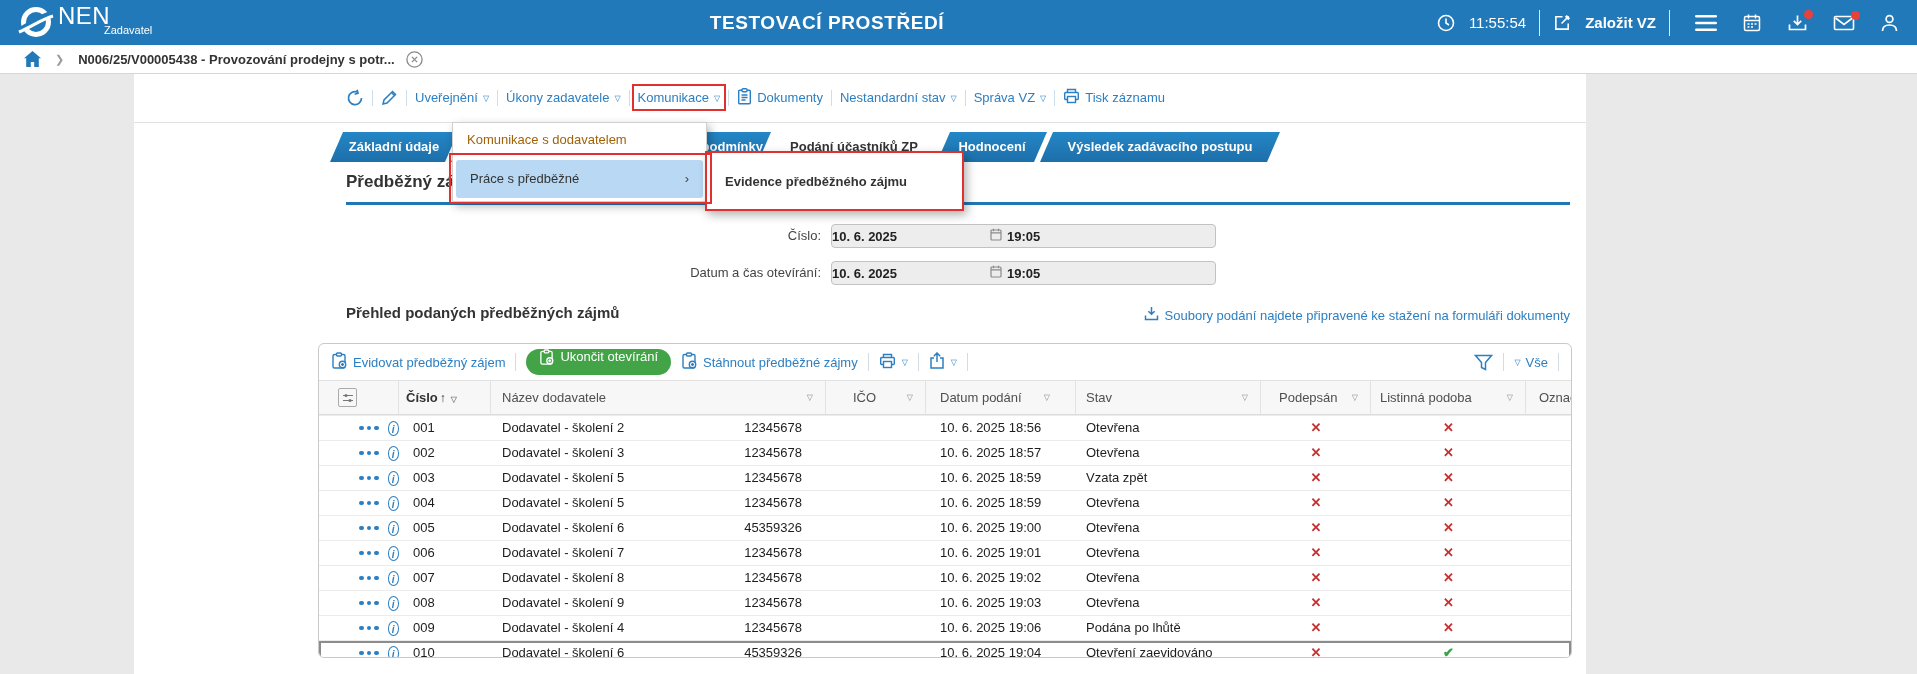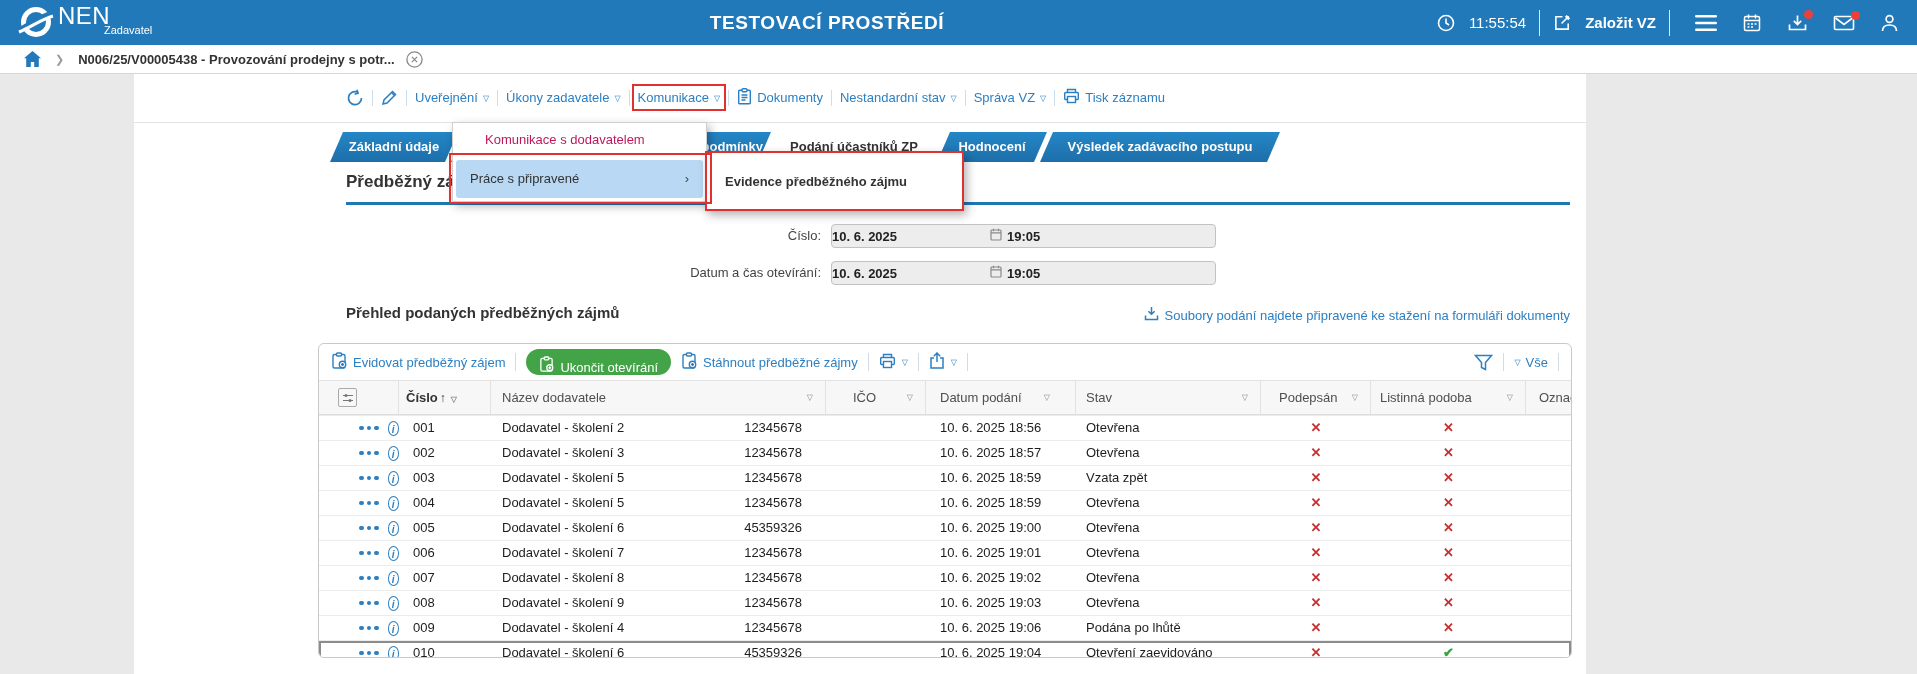--- a/index.html
+++ b/index.html
@@ -54,21 +54,21 @@
   .ftimegrp{position:absolute;left:158px;display:flex;align-items:center;gap:5px}
   .ftime{font-size:13px;font-weight:bold;color:#222}
   .row1{top:151px}.row2{top:188px}
   .overview-h{position:absolute;left:212px;top:231px;font-size:15px;font-weight:bold;color:#333}
   .dl-link{position:absolute;right:16px;top:233px;font-size:13px;color:#2b7fc2;display:flex;align-items:center;gap:6px;cursor:pointer}
   
   .tablebox{position:absolute;left:184px;top:270px;width:1252px;height:313px;border:1px solid #c9c9c9;
             border-radius:6px;overflow:hidden;background:#fff;box-sizing:content-box}
   .tbar{height:36px;display:flex;align-items:center;padding:0 12px;gap:10px;font-size:13px;color:#2b7fc2}
   .tbtn{display:flex;align-items:center;gap:6px;cursor:pointer;white-space:nowrap}
-  .greenbtn{height:26px;border-radius:13px;background:#43a447;color:#fff;display:flex;align-items:flex-end;
+  .greenbtn{height:26px;border-radius:13px;background:#43a447;color:#fff;display:flex;align-items:flex-start;
             gap:6px;padding:0 13px;font-size:13px;cursor:pointer;white-space:nowrap}
   .tbsep{width:1px;height:18px;background:#d0dce8}
   .tspacer{flex:1}
   .vse{display:flex;align-items:center;gap:5px;cursor:pointer}
   .grid{display:grid;grid-template-columns:80px 92px 335px 100px 150px 185px 110px 155px 45px}
   .thead{height:35px;background:#f7f7f7;border-top:1px solid #e2e2e2;border-bottom:1px solid #dcdcdc;
          font-size:13px;color:#4f4f4f;box-sizing:border-box}
   .th{line-height:33px;border-right:1px solid #e2e2e2;overflow:hidden;white-space:nowrap;position:relative}
   .th:last-child{border-right:none}
   .sort{color:#8a8a8a;font-size:8px;position:absolute;right:12px;top:0;line-height:33px;cursor:pointer}
@@ -91,21 +91,21 @@
   .td.c7,.td.c8{text-align:center;overflow:hidden}
   .dots{display:flex;gap:3px;align-items:center;cursor:pointer}
   .dots i{width:4.5px;height:4.5px;border-radius:50%;background:#2b7fc2;display:block}
   .info{width:15px;height:15px;border:1.5px solid #2b7fc2;border-radius:50%;color:#2b7fc2;font-size:10px;
         font-weight:bold;line-height:15px;text-align:center;box-sizing:border-box;cursor:pointer;font-style:italic}
   .xmk{color:#c62f2f;font-weight:bold;font-size:13px}
   .chk{color:#35a542;font-weight:bold;font-size:13px}
   
   .dd-panel{position:absolute;left:452px;top:122px;width:253px;background:#fff;border:1px solid #cfcfcf;
             box-shadow:3px 4px 9px rgba(0,0,0,.3);z-index:40}
-  .dd-i1{height:34px;line-height:34px;padding-left:32px;font-size:13px;color:#be185d;cursor:pointer}
+  .dd-i1{height:34px;line-height:34px;padding-left:14px;font-size:13px;color:#a16207;cursor:pointer}
   .dd-i2wrap{height:44px;display:flex;align-items:center}
   .dd-i2{margin:0 3px;flex:1;height:38px;line-height:38px;background:#b9d8f3;border-radius:3px;
          padding:0 14px;font-size:13px;color:#333;display:flex;justify-content:space-between;
          align-items:center;cursor:pointer}
   .dd-arr{color:#444;font-size:13px}
   .red1{position:absolute;left:449px;top:153px;width:259px;height:47px;border:2px solid #e0312e;
         z-index:50;pointer-events:none}
   .dd-sub{position:absolute;left:705px;top:151px;width:255px;height:56px;background:#fff;
           border:2px solid #e0312e;box-shadow:3px 4px 9px rgba(0,0,0,.3);z-index:45;
           display:flex;align-items:center;cursor:pointer}
@@ -602,21 +602,21 @@
       <div class="td c9"></div>
     </div>
       </div>
   </div>
 </div>
 
 <div class="dd-panel" id="dd-panel">
     <div class="dd-i1">Komunikace s dodavatelem</div>
   <div class="dd-i2wrap">
     <div class="dd-i2">
-      <span>Práce s připravené</span>
+      <span>Práce s předběžné</span>
       <span class="dd-arr">›</span>
     </div>
   </div>
   </div>
 <div class="red1"></div>
 <div class="dd-sub">
   <span>Evidence předběžného zájmu</span>
 </div>
 
 </body></html>

